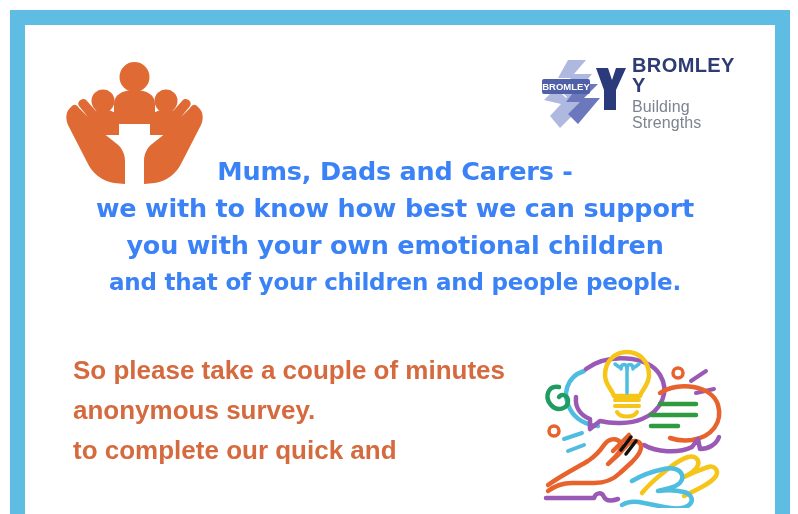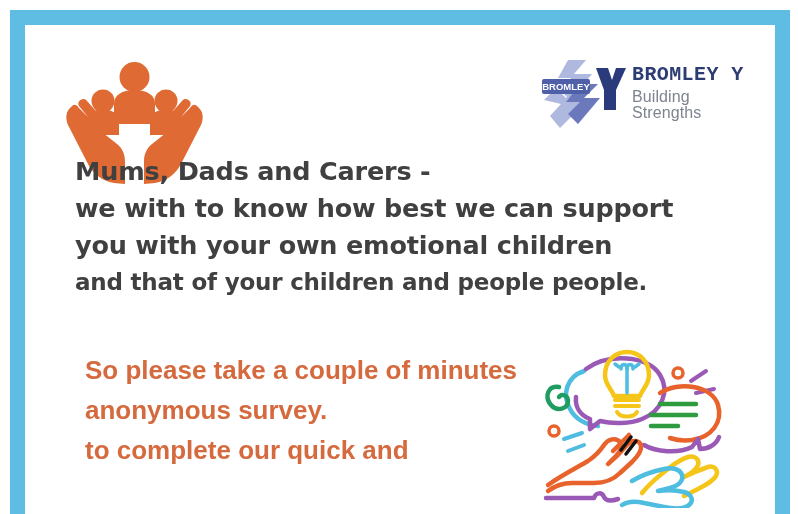--- a/index.html
+++ b/index.html
@@ -41,49 +41,49 @@
   .logo{
     position:absolute;
     right:28px;top:28px;
     width:205px;height:80px;
     display:flex;align-items:center;
   }
   .logo-mark{width:86px;height:78px;flex:0 0 auto;margin-right:6px;}
   .logo-text{display:flex;flex-direction:column;justify-content:center;line-height:1;}
   .logo-name{
     font-size:20px;font-weight:bold;color:#2D3C73;letter-spacing:.4px;
-    font-family:Liberation Mono, monospace;
+    font-family:Liberation Sans, sans-serif;
   }
   .logo-tag{
     font-size:16px;color:#7D8390;margin-top:4px;letter-spacing:.1px;
     font-family:"Liberation Sans", sans-serif;
   }
 
   
   .headline{
     position:absolute;
     left:50px;top:128px;
     width:640px;
-    text-align:left;
-    color:#404040;
+    text-align:center;
+    color:#3b82f6;
     font-weight:bold;
     font-size:25.5px;
     line-height:37px;
     font-family:"DejaVu Sans", sans-serif;
     letter-spacing:-0.2px;
   }
   .headline .l1{display:block;}
   .headline .l2{display:block;}
   .headline .l3{display:block;}
   .headline .l4{display:block;font-size:23px;}
 
   
   .cta{
     position:absolute;
-    left:60px;top:325px;
+    left:48px;top:325px;
     width:460px;
     color:#D56A3E;
     font-weight:bold;
     font-size:26px;
     line-height:40px;
     font-family:"Liberation Sans", sans-serif;
     text-align:left;
   }
   .cta span{display:block;}
 

